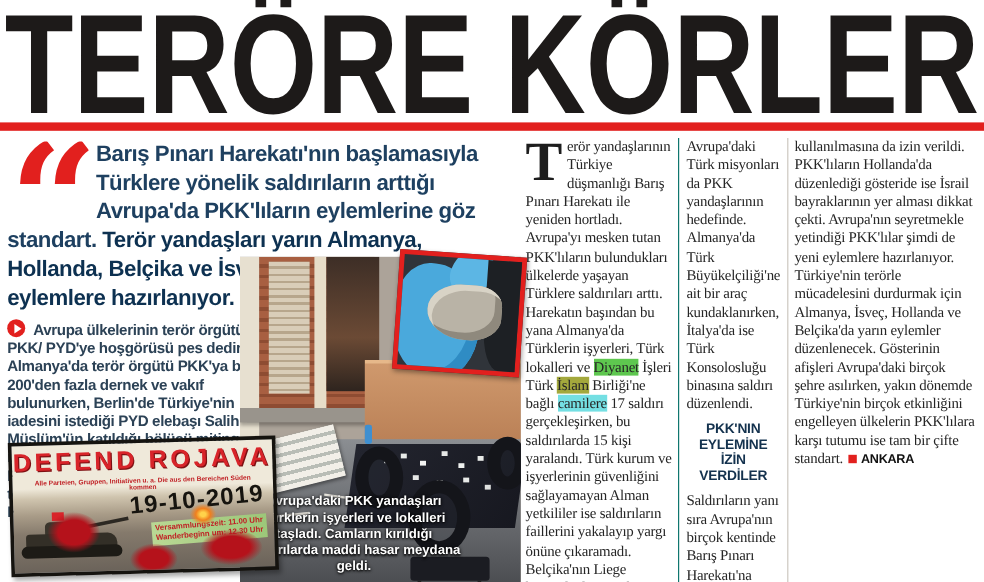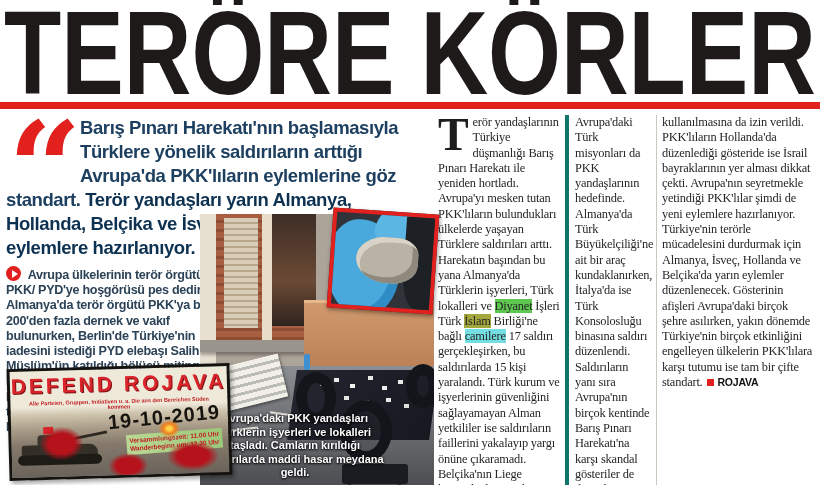--- a/index.html
+++ b/index.html
@@ -111,21 +111,21 @@
   .rock { position:absolute; left:22px; top:22px; width:62px; height:46px;
     background:#b9b3a6; border-radius:52% 40% 46% 58%; box-shadow:inset 4px 5px 0 #d8d3c6, inset -6px -6px 0 #8f897d; }
   .inset-dark { position:absolute; right:-8px; top:0; width:36px; height:100%;
     background:#1d2averaged024; background:#1d2024; border-radius:0 0 0 40%; }
 
   
   .columns { position:absolute; left:438px; top:115px; width:376px; height:370px;
     display:flex; font-family:"Liberation Serif", serif; color:#262626; }
   .col { font-size:12.4px; line-height:15.3px; letter-spacing:-0.2px; }
   .col1 { width:122px; }
-  .col2 { width:92px; border-left:4px solid #0f766e; border-right:1px solid #ccc8c0;
+  .col2 { width:92px; border-left:1px solid #0f766e; border-right:1px solid #ccc8c0;
           padding:0 6px; margin:0 5px; }
   .col3 { width:152px; }
   .dropcap { float:left; font-size:46px; line-height:36px; font-weight:bold;
     padding:2px 4px 0 0; color:#1d1d1d; font-family:"Liberation Serif", serif; }
   .hl-green { background:#5ec74f; }
   .hl-olive { background:#a3a83c; }
   .hl-cyan  { background:#74dfe3; }
   .col2-header { font-family:"Liberation Sans", sans-serif; font-weight:800; color:#14324e;
     font-size:11.5px; line-height:13px; text-align:center; margin:8px 0 6px; letter-spacing:-0.2px; }
   .byline-card { float:left; width:46px; margin:2px 6px 2px 0; text-align:center; }
@@ -221,21 +221,22 @@
     <div class="inset-dark"></div>
     <div class="rock"></div>
   </div>
 
   <div class="columns">
     <div class="col col1">
       <span class="dropcap">T</span><span><span>erör yandaşlarının Türkiye düşmanlığı Barış Pınarı Harekatı ile yeniden hortladı. Avrupa'yı mesken tutan PKK'lıların bulundukları ülkelerde yaşayan Türklere saldırıları arttı. Harekatın başından bu yana Almanya'da Türklerin işyerleri, Türk lokalleri ve </span><span class="hl-green">Diyanet</span><span> İşleri Türk </span><span class="hl-olive">İslam</span><span> Birliği'ne bağlı </span><span class="hl-cyan">camilere</span><span> 17 saldırı gerçekleşirken, bu saldırılarda 15 kişi yaralandı. Türk kurum ve işyerlerinin güvenliğini sağlayamayan Alman yetkililer ise saldırıların faillerini yakalayıp yargı önüne çıkaramadı. Belçika'nın Liege kentinde de 2 Türk genci PKK'lılar tarafından bıçaklandı.</span></span>
     </div>
     <div class="col col2">
       <p>Avrupa'daki Türk misyonları da PKK yandaşlarının hedefinde. Almanya'da Türk Büyükelçiliği'ne ait bir araç kundaklanırken, İtalya'da ise Türk Konsolosluğu binasına saldırı düzenlendi.</p>
+      <h4 class="col2-header">PKK'NIN EYLEMİNE İZİN VERDİLER</h4>
       <p>Saldırıların yanı sıra Avrupa'nın birçok kentinde Barış Pınarı Harekatı'na karşı skandal gösteriler de düzenleniyor. Almanya'da terör örgütü yandaşları şu ana kadar 100 gösteri gerçekleştirdi. Bu gösterilerde PKK/YPG terör örgütüne ait yasaklı sembollerin</p>
     </div>
     <div class="col col3">
       <span>kullanılmasına da izin verildi. PKK'lıların Hollanda'da düzenlediği gösteride ise İsrail bayraklarının yer alması dikkat çekti. Avrupa'nın seyretmekle yetindiği PKK'lılar şimdi de yeni eylemlere hazırlanıyor. Türkiye'nin terörle mücadelesini durdurmak için Almanya, İsveç, Hollanda ve Belçika'da yarın eylemler düzenlenecek. Gösterinin afişleri Avrupa'daki birçok şehre asılırken, yakın dönemde Türkiye'nin birçok etkinliğini engelleyen ülkelerin PKK'lılara karşı tutumu ise tam bir çifte standart.</span>
-      <span class="signoff"><span class="signoff-square"></span><span>ROJAVA</span></span>
+      <span class="signoff"><span class="signoff-square"></span><span>ANKARA</span></span>
     </div>
   </div>
 
 </div>
 
 </body></html>

